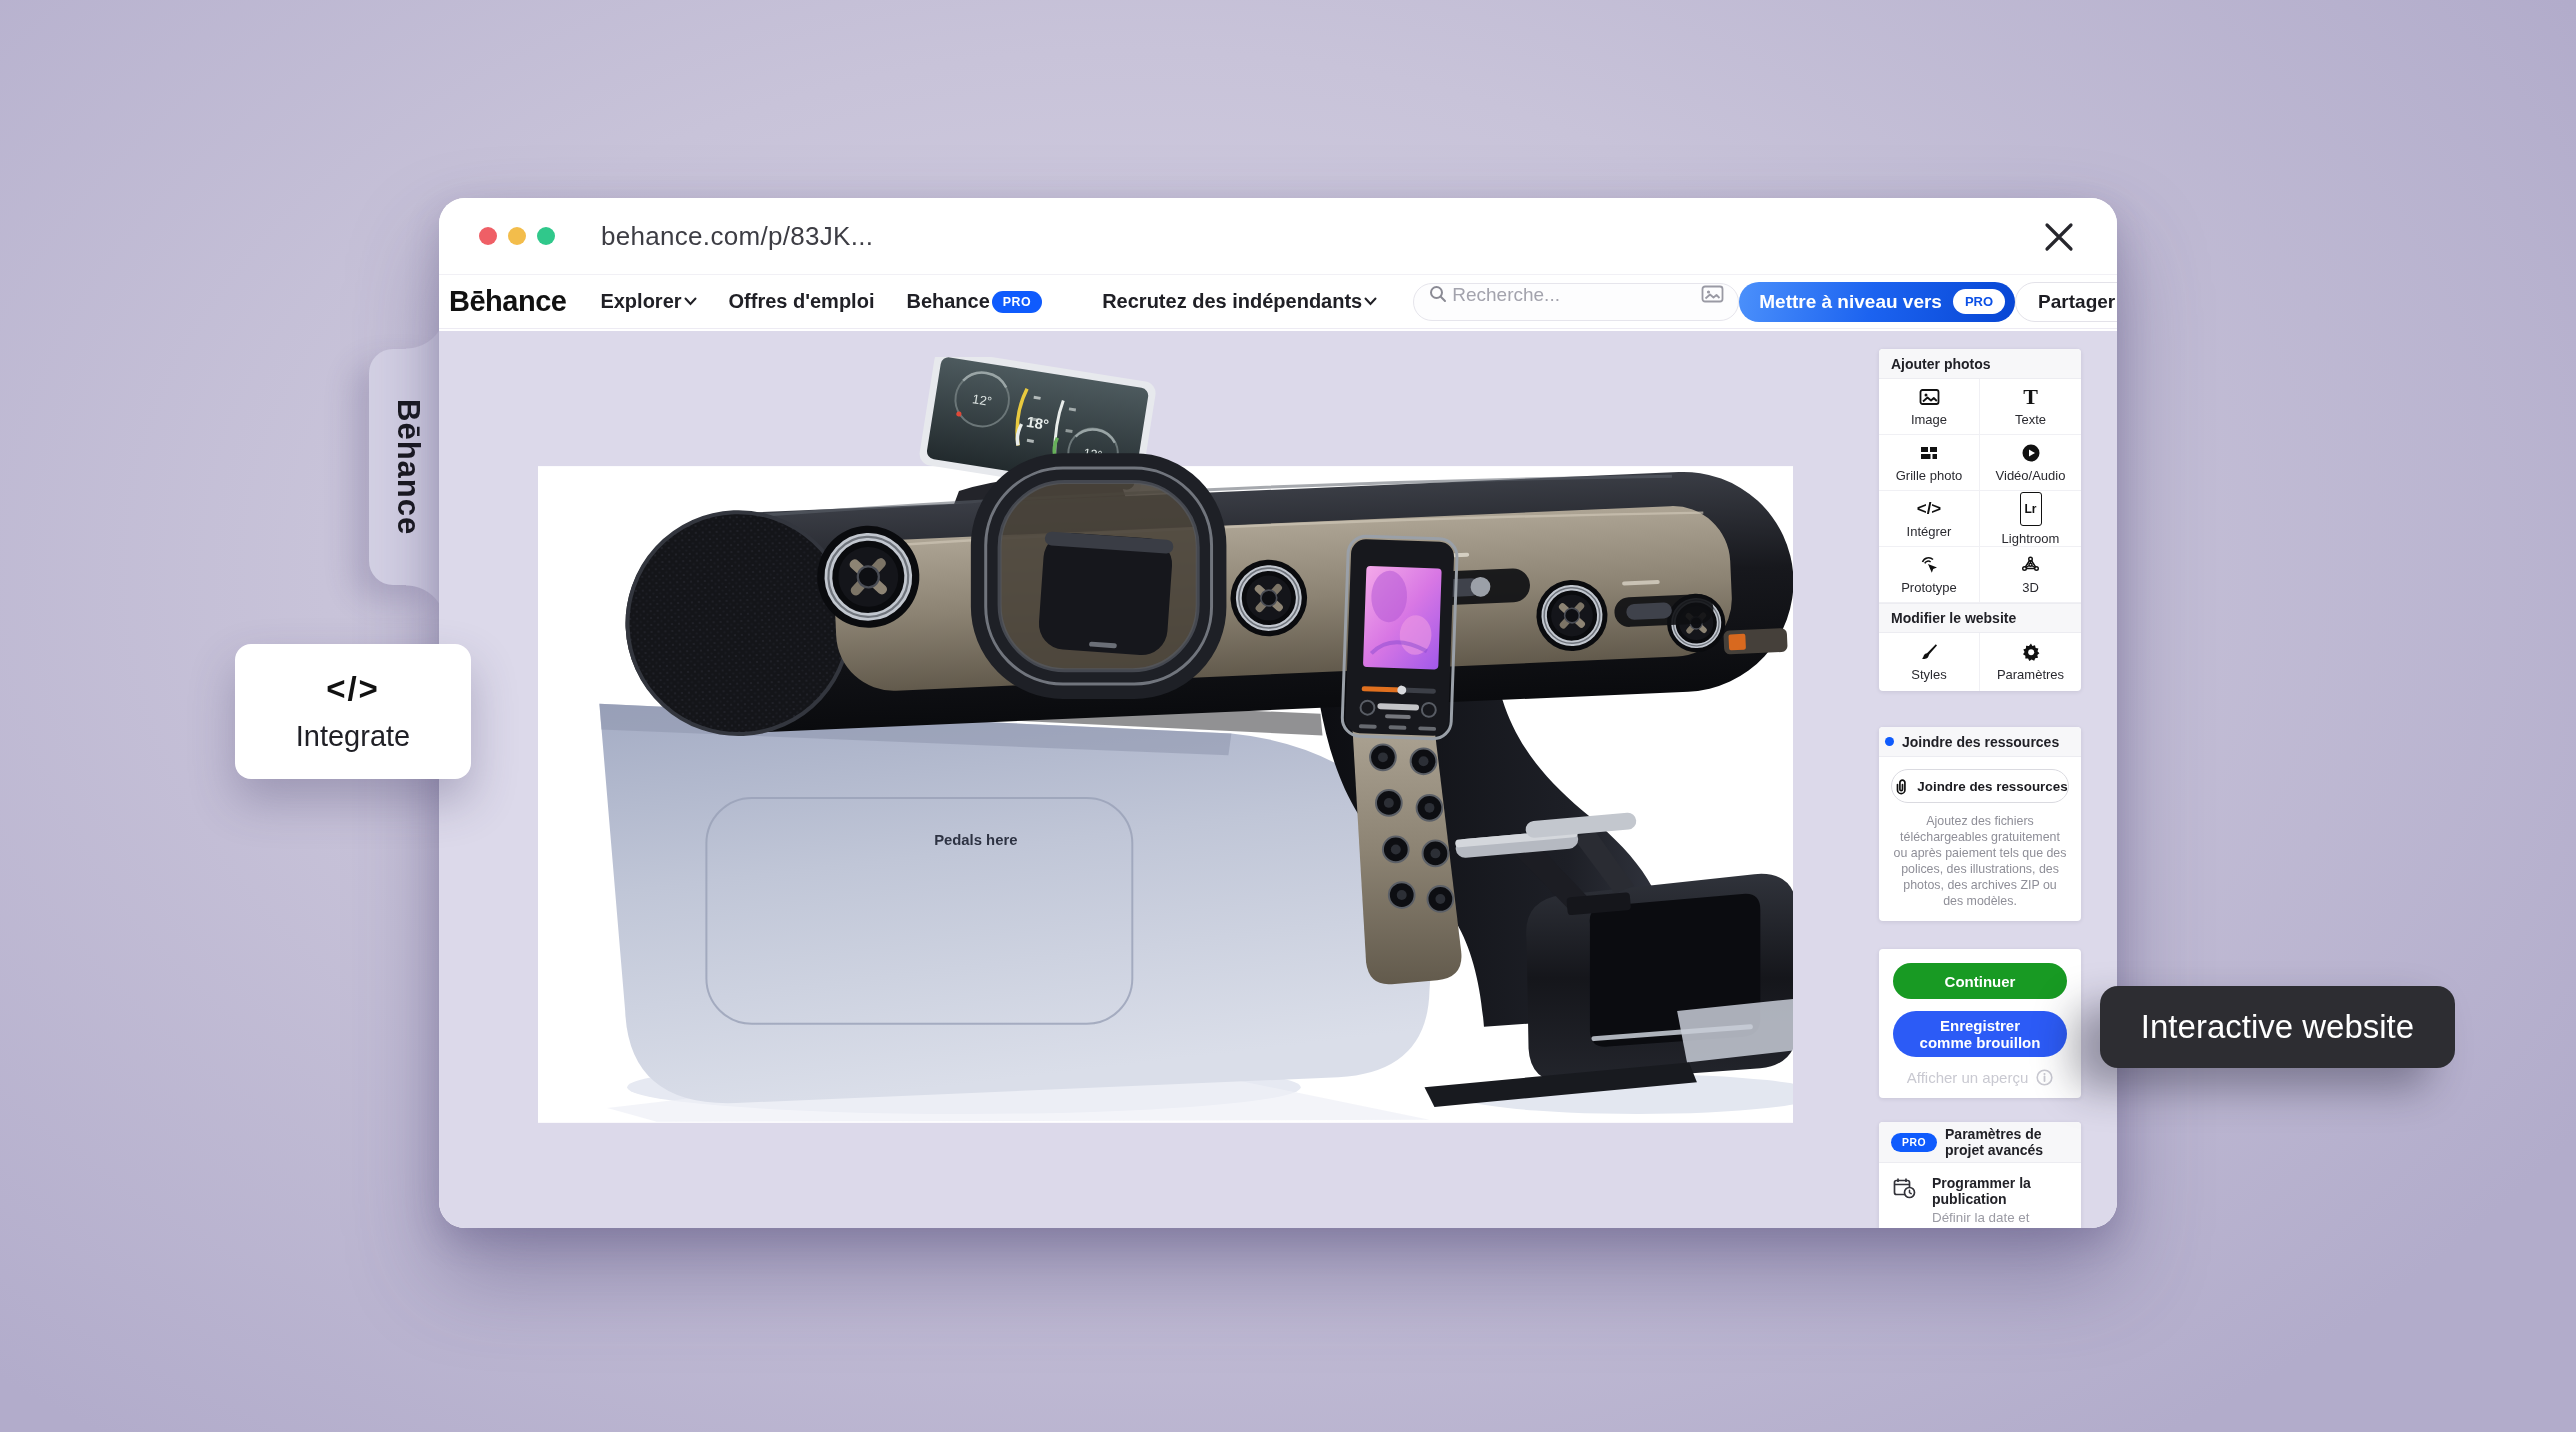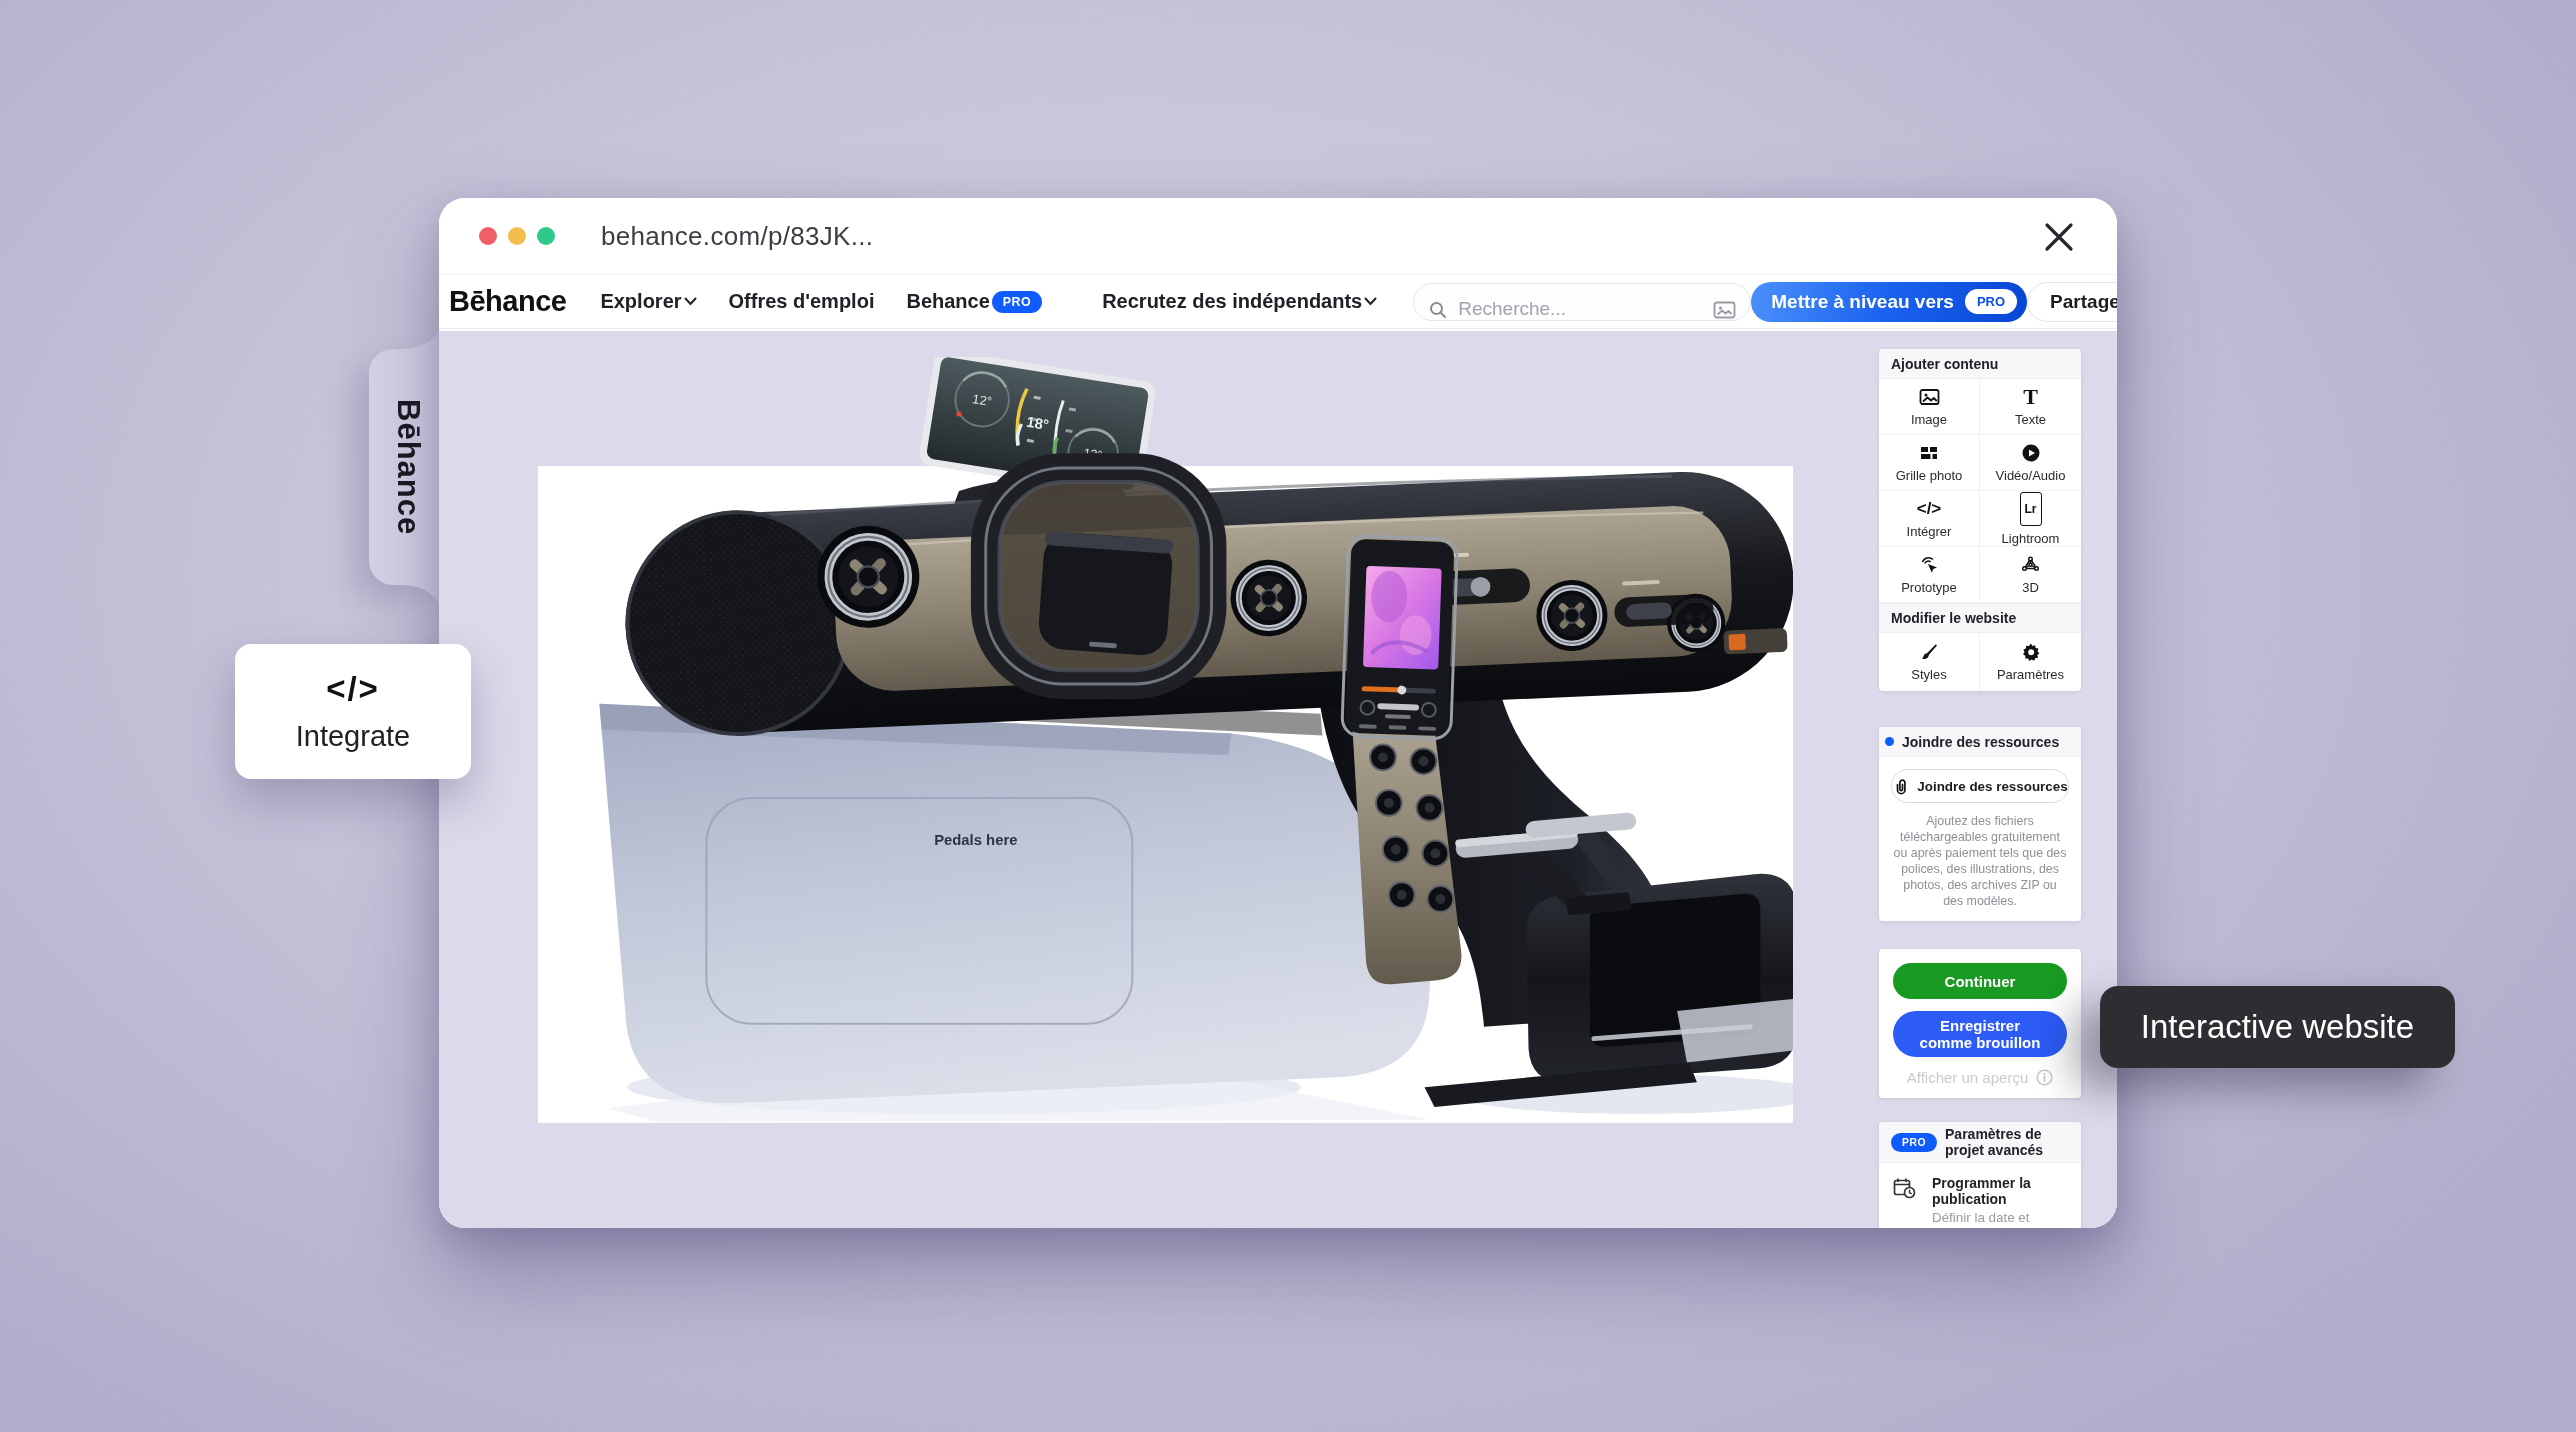--- a/index.html
+++ b/index.html
@@ -63,21 +63,21 @@
     height:54px; display:flex; align-items:center; padding:0 36px 0 10px;
     background:#fff; border-bottom:1px solid #edebf3; position:relative;
   }
   .logo { font-size:29px; font-weight:800; letter-spacing:-0.5px; color:#111; margin-right:34px; }
   .nav-link { display:flex; align-items:center; gap:2px; font-size:20px; font-weight:600; color:#202026; margin-right:32px; white-space:nowrap; }
   .chev { width:13px; height:9px; }
   .pro-badge { background:#0f5bfd; color:#fff; font-size:12.4px; font-weight:800; padding:4px 11px; border-radius:12px; letter-spacing:0.5px; }
   .nav-divider { width:2px; height:28px; background:#e4e3ea; margin:0 26px 0 2px; }
   .search {
     width:408px; height:38px; border:1.5px solid #e6e5ec; background:#fdfdfe; border-radius:19px;
-    display:flex; align-items:flex-end; gap:10px; padding:0 14px; margin-left:4px;
+    display:flex; align-items:flex-start; gap:4px; padding:0 14px; margin-left:4px;
   }
   .search input { border:none; outline:none; background:transparent; flex:1; font-size:19px; color:#3a3a42; font-family:inherit; }
   .search input::placeholder { color:#a3a3ad; }
   .nav-right { margin-left:auto; display:flex; align-items:flex-start; }
   .upgrade-btn {
     height:40px; border-radius:20px; display:flex; align-items:center; gap:11px; padding:0 10px 0 20px;
     background:linear-gradient(100deg,#4b90fb 0%, #1c63f0 48%, #0746d4 100%);
     color:#fff; font-size:19px; font-weight:700; white-space:nowrap; cursor:pointer;
   }
   .pro-pill-light { background:#fff; color:#0b50e6; font-size:13px; font-weight:800; padding:5px 12px; border-radius:13px; }
@@ -392,21 +392,21 @@
         <rect x="832" y="372" width="18" height="4" rx="2" fill="#8a8d94" opacity=".7"></rect>
         <rect x="862" y="372" width="18" height="4" rx="2" fill="#8a8d94" opacity=".7"></rect>
         <rect x="892" y="372" width="18" height="4" rx="2" fill="#8a8d94" opacity=".7"></rect>
       </g>
     </svg>
 
     <aside class="sidebar">
 
       <div class="panel">
         <div class="panel-header">
-          <span>Ajouter contenu</span>
+          <span>Ajouter photos</span>
         </div>
         <div class="tool-grid">
           <div class="tool">
             <svg width="21" height="20" viewBox="0 0 21 20">
                 <rect x="1.5" y="3" width="18" height="14" rx="2" fill="none" stroke="#111" stroke-width="1.8"></rect>
                 <circle cx="7" cy="8" r="1.5" fill="#111"></circle>
                 <path d="M4 14.5 L8.5 10.5 L12 13.5 L14.8 11 L17.8 14" fill="none" stroke="#111" stroke-width="1.8" stroke-linejoin="round"></path>
               </svg>
             <span class="tlabel">Image</span>
           </div>

